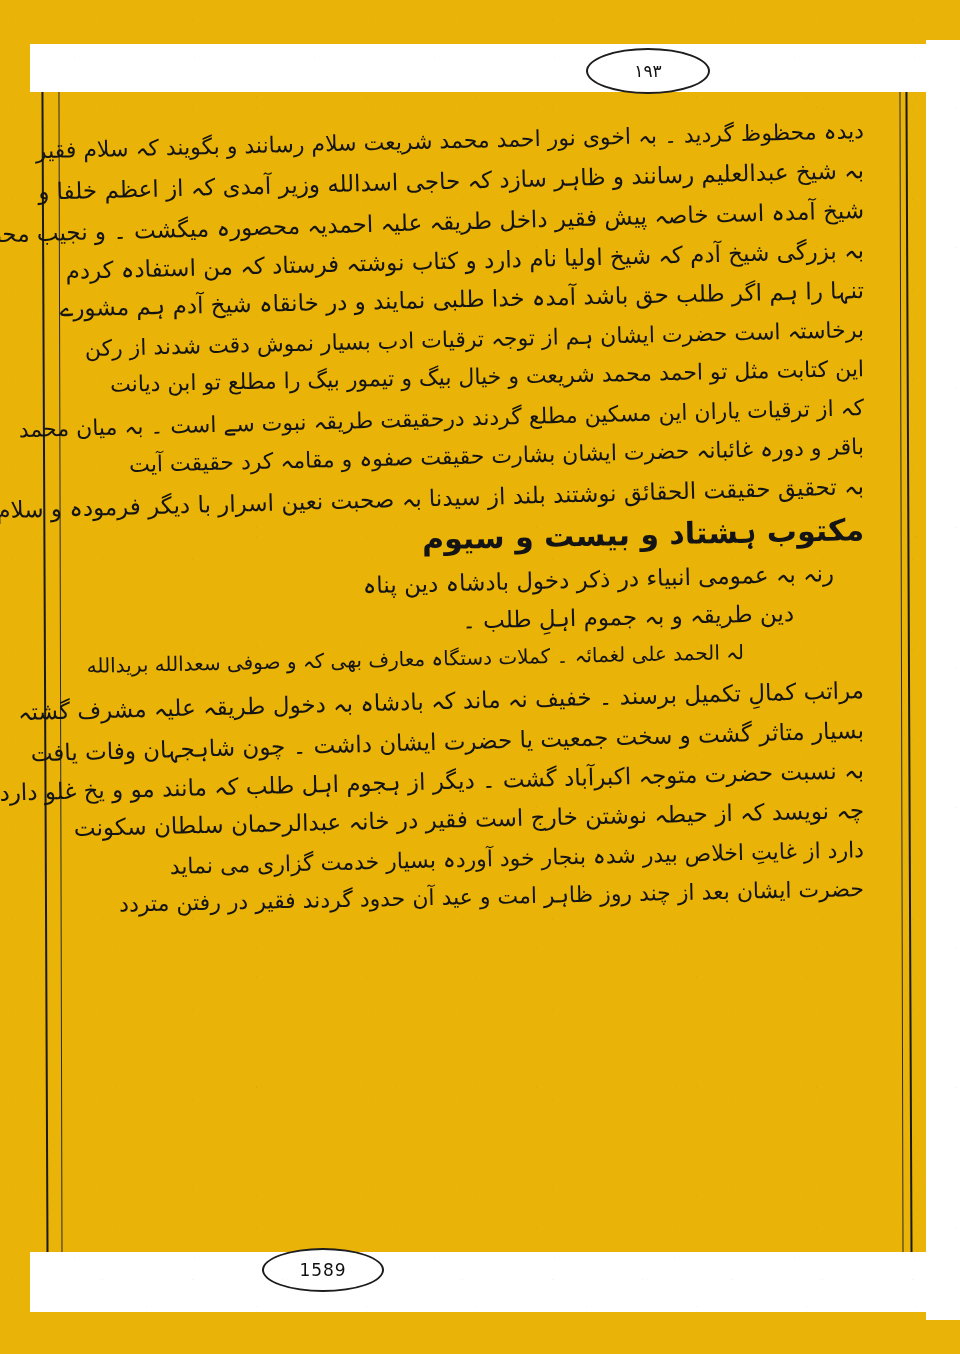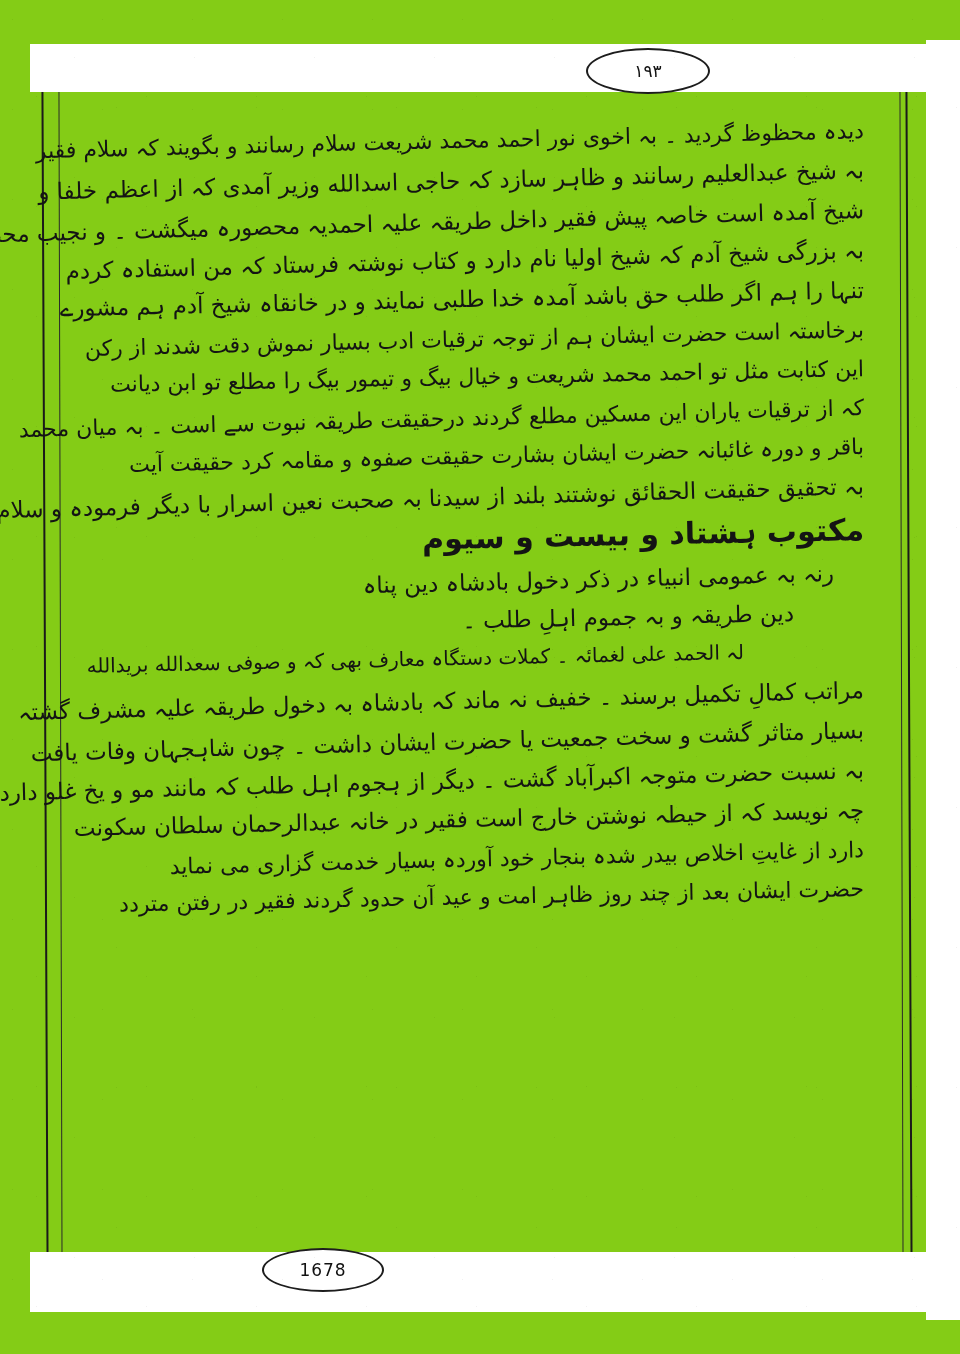--- a/index.html
+++ b/index.html
@@ -7,21 +7,21 @@
     padding: 0;
     background: #ffffff;
   }
   body {
     font-family: "DejaVu Sans", sans-serif;
   }
   .page {
     position: relative;
     width: 960px;
     height: 1354px;
-    background: #84cc16;
+    background: #eab308;
     overflow: hidden;
   }
 
   
   .frame-outer {
     position: absolute;
     left: 44px;
     top: 60px;
     width: 862px;
     height: 1228px;
@@ -180,16 +180,16 @@
     <span class="line basmala">لہ الحمد علی لغمائہ ۔ کملات دستگاہ معارف بھی کہ و صوفی سعدالله بریدالله</span>
 
     <span class="line l1">مراتب کمالِ تکمیل برسند ۔ خفیف نہ ماند کہ بادشاہ بہ دخول طریقہ علیہ مشرف گشتہ</span>
     <span class="line l2">بسیار متاثر گشت و سخت جمعیت یا حضرت ایشان داشت ۔ چون شاہجہان وفات یافت</span>
     <span class="line l3">بہ نسبت حضرت متوجہ اکبرآباد گشت ۔ دیگر از ہجوم اہل طلب کہ مانند مو و یخ غلو دارد</span>
     <span class="line l4">چہ نویسد کہ از حیطہ نوشتن خارج است فقیر در خانہ عبدالرحمان سلطان سکونت</span>
     <span class="line l5">دارد از غایتِ اخلاص بیدر شدہ بنجار خود آوردہ بسیار خدمت گزاری می نماید</span>
     <span class="line l6">حضرت ایشان بعد از چند روز ظاہر امت و عید آن حدود گردند فقیر در رفتن متردد</span>
   </div>
 
-  <div class="page-bubble bubble-bottom">1678</div>
+  <div class="page-bubble bubble-bottom">1589</div>
 
   <div class="speckle"></div>
 </div>
 
 </body></html>

